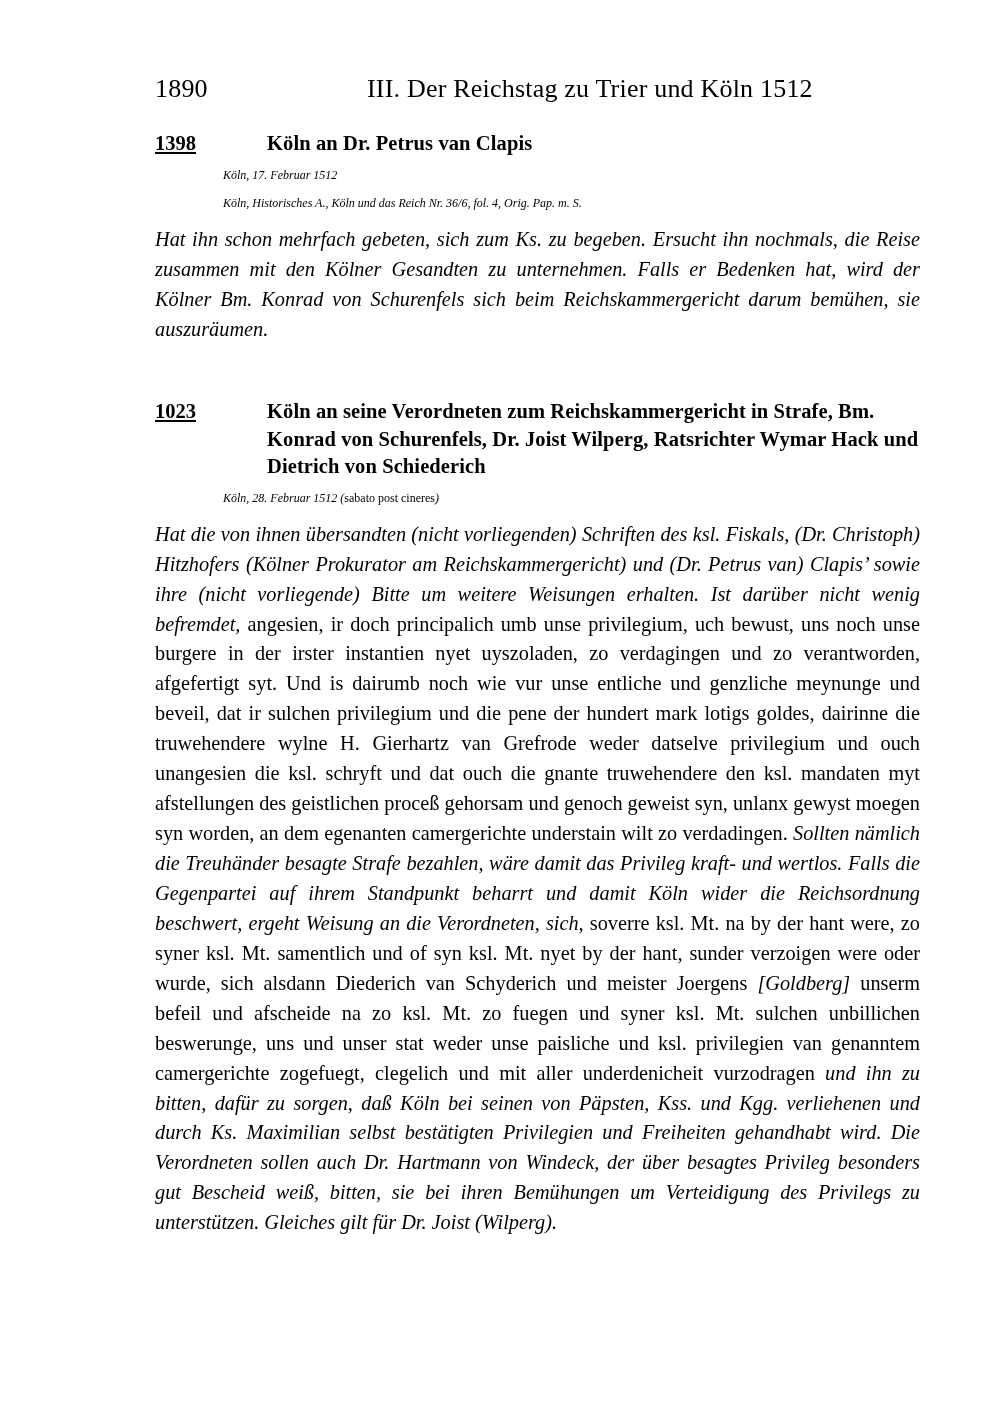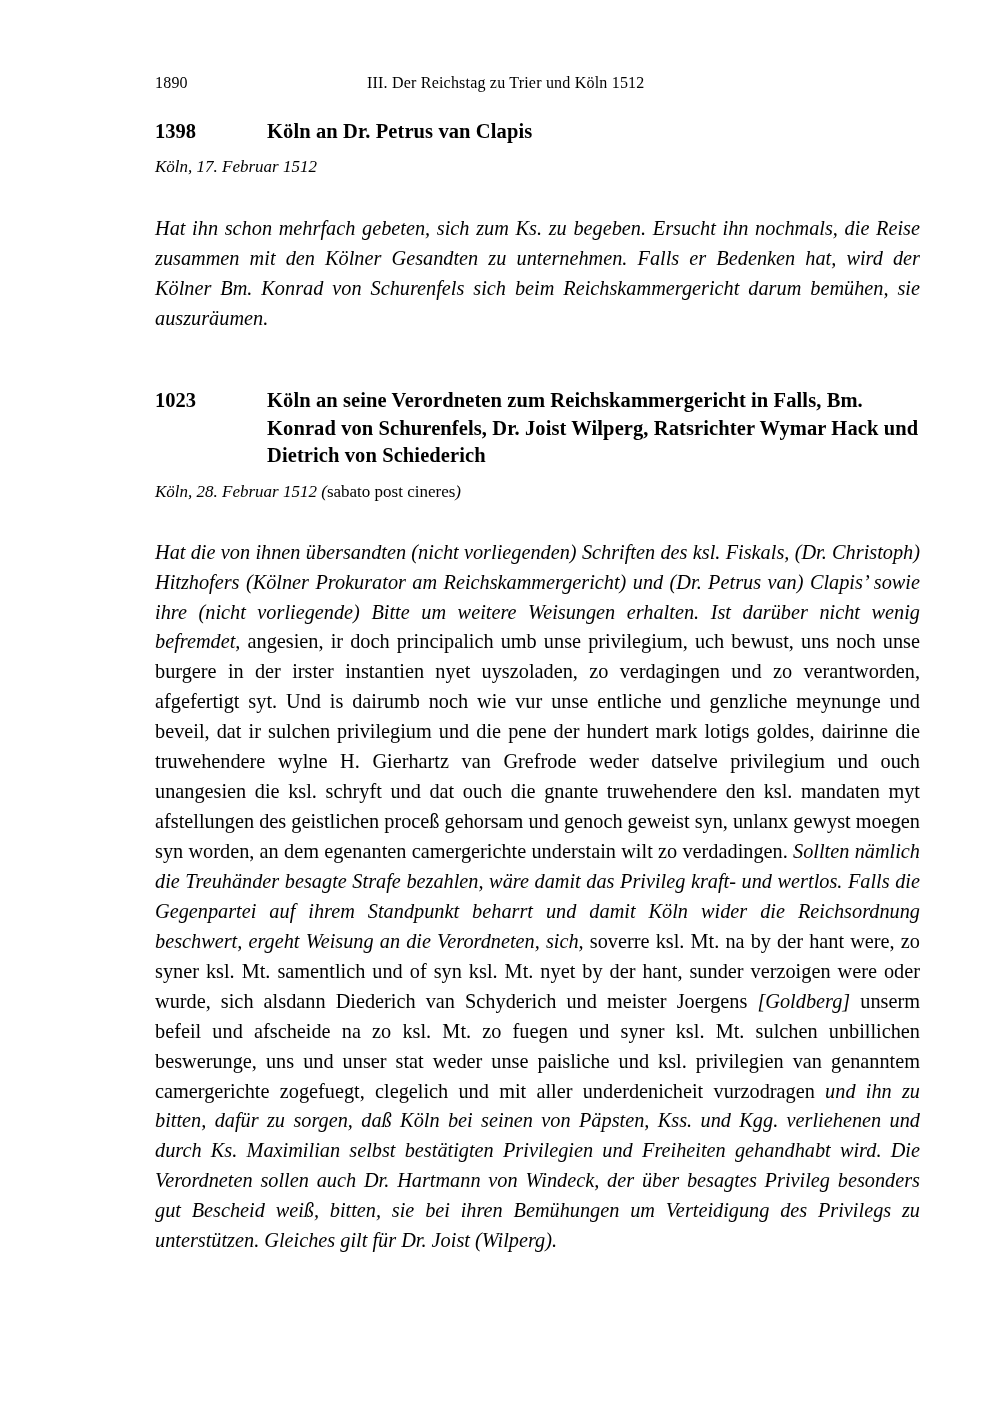--- a/index.html
+++ b/index.html
@@ -25,21 +25,21 @@
   .content {
     position: absolute;
     left: 155px;
     top: 74px;
     width: 765px;
   }
   
   .running-head {
     display: flex;
     align-items: baseline;
-    font-size: 16px;
+    font-size: 26px;
     letter-spacing: 0.2px;
     margin-bottom: 26px;
   }
   .running-head .folio {
     width: 212px;
     flex: none;
   }
   .running-head .rh-title {
     flex: 1;
   }
@@ -53,38 +53,40 @@
   .entry-head {
     display: flex;
     align-items: baseline;
     font-weight: bold;
     font-size: 20.5px;
     line-height: 1.34;
   }
   .entry-num {
     width: 68px;
     flex: none;
+    text-decoration: underline;
   }
   .entry-title {
     flex: 1;
     letter-spacing: 0.1px;
     margin-left: 44px;
   }
   .meta {
+    margin-left: 68px;
     font-style: italic;
-    font-size: 17px;
+    font-size: 12px;
     line-height: 1.52;
     margin-top: 9px;
   }
   .meta .roman {
     font-style: normal;
     text-align: center;
   }
   .body-text {
-    margin-top: 33px;
+    margin-top: 12px;
     font-size: 20.3px;
     line-height: 1.48;
     text-align: justify;
     text-justify: inter-word;
     hyphens: manual;
   }
   .body-text.tight {
     line-height: 1.475;
   }
   i {
@@ -106,26 +108,27 @@
       <div class="folio">1890</div>
       <div class="rh-title">III. Der Reichstag zu Trier und Köln 1512</div>
     </div>
 
     <div class="entry">
       <div class="entry-head">
         <div class="entry-num">1398</div>
         <div class="entry-title">Köln an Dr. Petrus van Clapis</div>
       </div>
       <div class="meta">Köln, 17. Februar 1512</div>
+      <div class="meta">Köln, Historisches A., Köln und das Reich Nr. 36/6, fol. 4, Orig. Pap. m. S.</div>
       <div class="body-text"><i>Hat ihn schon mehrfach gebeten, sich zum Ks. zu begeben. Ersucht ihn nochmals, die Reise zusammen mit den Kölner Gesandten zu unternehmen. Falls er Bedenken hat, wird der Kölner Bm. Konrad von Schurenfels sich beim Reichskammergericht darum bemühen, sie auszuräumen.</i></div>
     </div>
 
     <div class="entry">
       <div class="entry-head">
         <div class="entry-num">1023</div>
-        <div class="entry-title">Köln an seine Verordneten zum Reichskammergericht in Falls, Bm. Konrad von Schurenfels, Dr. Joist Wilperg, Ratsrichter Wymar Hack und Dietrich von Schiederich</div>
+        <div class="entry-title">Köln an seine Verordneten zum Reichskammergericht in Strafe, Bm. Konrad von Schurenfels, Dr. Joist Wilperg, Ratsrichter Wymar Hack und Dietrich von Schiederich</div>
       </div>
       <div class="meta"><span class="it">Köln, 28. Februar 1512 (</span><span class="roman">sabato post cineres</span><span class="it">)</span></div>
       <div class="body-text tight" id="entry1399-body"><span style="font-style: italic;">Hat die von ihnen übersandten (nicht vorliegenden) Schriften des ksl. Fiskals, (Dr. Christoph) Hitzhofers (Kölner Prokurator am Reichskammergericht) und (Dr. Petrus van) Clapis’ sowie ihre (nicht vorliegende) Bitte um weitere Weisungen erhalten. Ist darüber nicht wenig befremdet, </span><span style="font-style: normal;">angesien, ir doch principalich umb unse privilegium, uch bewust, uns noch unse burgere in der irster instantien nyet uyszoladen, zo verdagingen und zo verantworden, afgefertigt syt. Und is dairumb noch wie vur unse entliche und genzliche meynunge und beveil, dat ir sulchen privilegium und die pene der hundert mark lotigs goldes, dairinne die truwehendere wylne H. Gierhartz van Grefrode weder datselve privilegium und ouch unangesien die ksl. schryft und dat ouch die gnante truwehendere den ksl. mandaten myt afstellungen des geistlichen proceß gehorsam und genoch geweist syn, unlanx gewyst moegen syn worden, an dem egenanten camergerichte understain wilt zo verdadingen. </span><span style="font-style: italic;">Sollten nämlich die Treuhänder besagte Strafe bezahlen, wäre damit das Privileg kraft- und wertlos. Falls die Gegenpartei auf ihrem Standpunkt beharrt und damit Köln wider die Reichsordnung beschwert, ergeht Weisung an die Verordneten, sich, </span><span style="font-style: normal;">soverre ksl. Mt. na by der hant were, zo syner ksl. Mt. samentlich und of syn ksl. Mt. nyet by der hant, sunder verzoigen were oder wurde, sich alsdann Diederich van Schyderich und meister Joergens </span><span style="font-style: italic;">[Goldberg] </span><span style="font-style: normal;">unserm befeil und afscheide na zo ksl. Mt. zo fuegen und syner ksl. Mt. sulchen unbillichen beswerunge, uns und unser stat weder unse paisliche und ksl. privilegien van genanntem camergerichte zogefuegt, clegelich und mit aller underdenicheit vurzodragen </span><span style="font-style: italic;">und ihn zu bitten, dafür zu sorgen, daß Köln bei seinen von Päpsten, Kss. und Kgg. verliehenen und durch Ks. Maximilian selbst bestätigten Privilegien und Freiheiten gehandhabt wird. Die Verordneten sollen auch Dr. Hartmann von Windeck, der über besagtes Privileg besonders gut Bescheid weiß, bitten, sie bei ihren Bemühungen um Verteidigung des Privilegs zu unterstützen. Gleiches gilt für Dr. Joist (Wilperg).</span></div>
     </div>
 
   </div>
 </div>
 
 </body></html>

